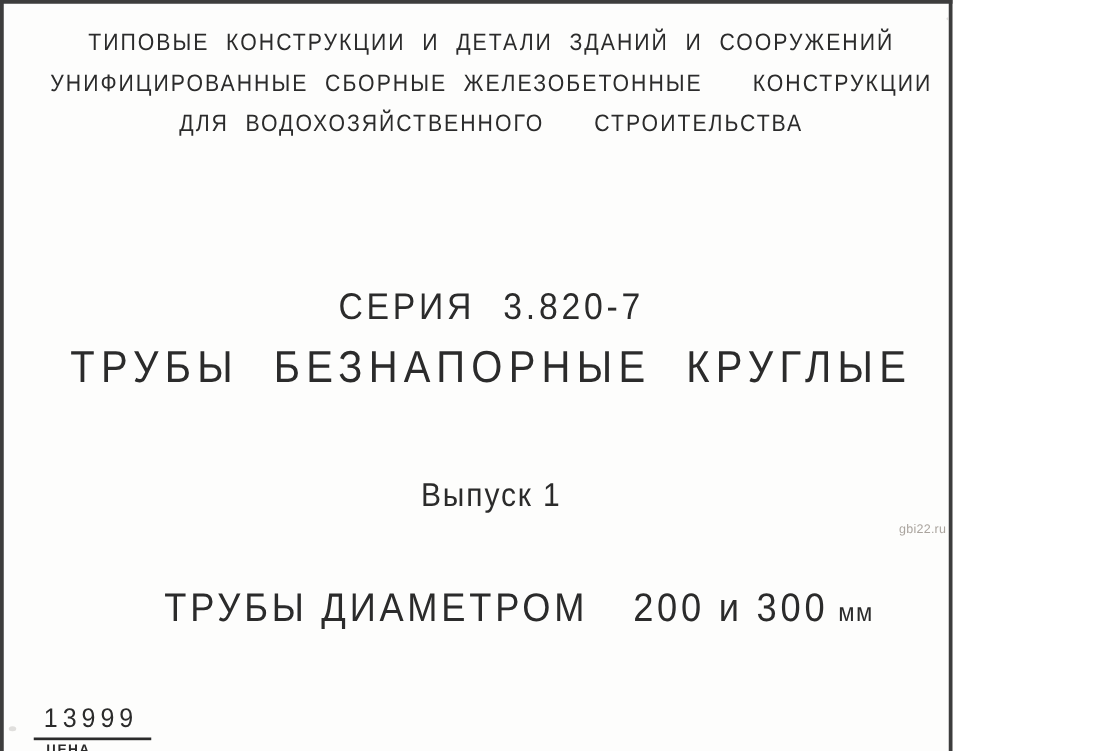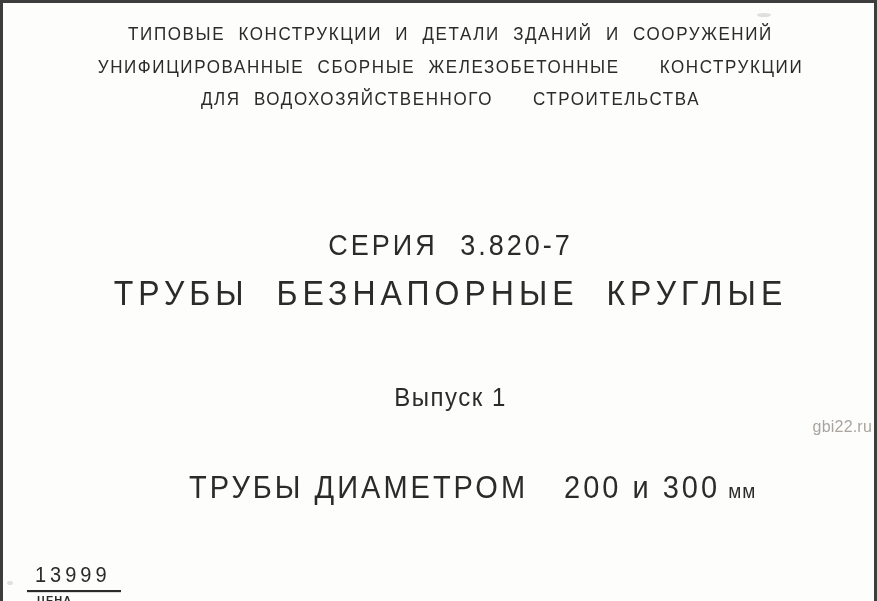--- a/index.html
+++ b/index.html
@@ -4,21 +4,21 @@
 <style>
   :root{
     --ink:#2b2b2b;
     --border:#3d3d3d;
     --watermark:#aaa49e;
     --bg:#fdfdfc;
   }
   html,body{margin:0;padding:0;background:#ffffff;}
   .page{
     position:relative;
-    width:877px;height:601px;
+    width:762px;height:601px;
     box-sizing:border-box;
     background:var(--bg);
     border-top:3px solid var(--border);
     border-left:3px solid var(--border);
     border-right:3px solid var(--border);
     overflow:hidden;
     font-family:"Liberation Sans","DejaVu Sans",sans-serif;
     color:var(--ink);
   }
   .centered{
@@ -65,21 +65,21 @@
     font-size:29px;
     letter-spacing:3px;
     transform:scaleY(1.1);
     transform-origin:center top;
   }
   .subject-value{margin-left:36px;}
   .subject-unit{margin-left:8px;font-size:19px;letter-spacing:1px;}
   .watermark{
     position:absolute;
     right:2px;top:415px;
-    font-size:16px;
+    font-size:10px;
     color:var(--watermark);
     letter-spacing:0.2px;
   }
   .price-block{
     position:absolute;
     left:24px;top:560px;
   }
   .price-value{
     display:inline-block;
     font-size:20px;

